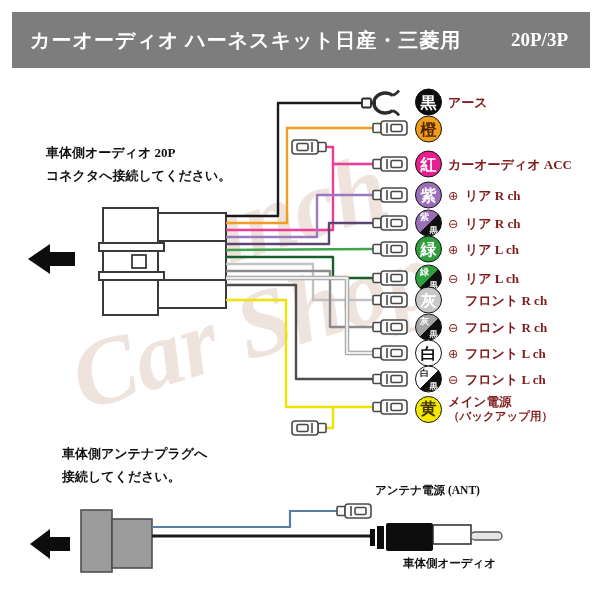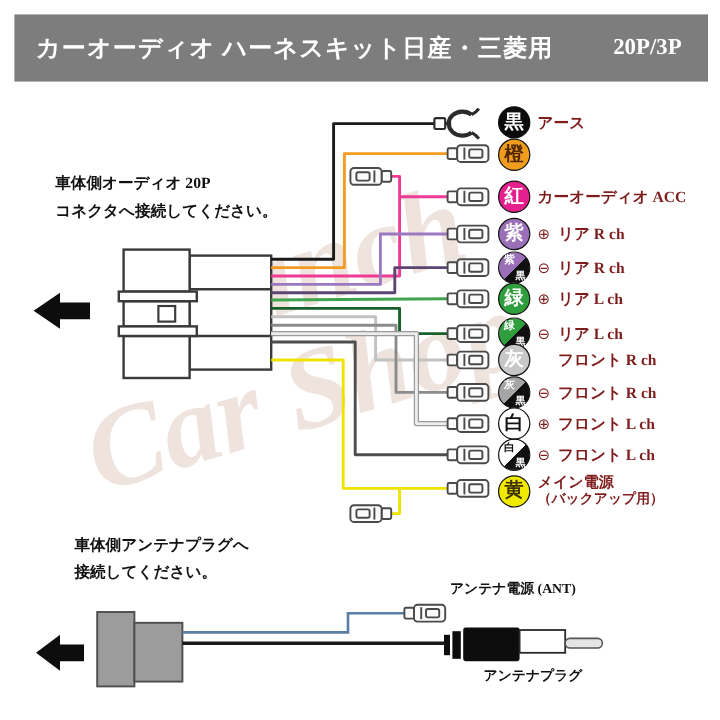--- a/index.html
+++ b/index.html
@@ -256,15 +256,15 @@
     <div class="badge" style="background: rgb(242, 233, 0); color: rgb(60, 50, 0);">
         <span class="bc">黄</span>
       </div>
     <div class="lbl two">
       <div>メイン電源</div>
       <div class="sub">（バックアップ用）</div>
     </div>
   </div>
 
   <div class="small-label" id="ant-power-label">アンテナ電源 (ANT)</div>
-  <div class="small-label" id="ant-plug-label">アンテナプラグ</div>
+  <div class="small-label" id="ant-plug-label">車体側オーディオ</div>
 
 </div>
 
 </body></html>

